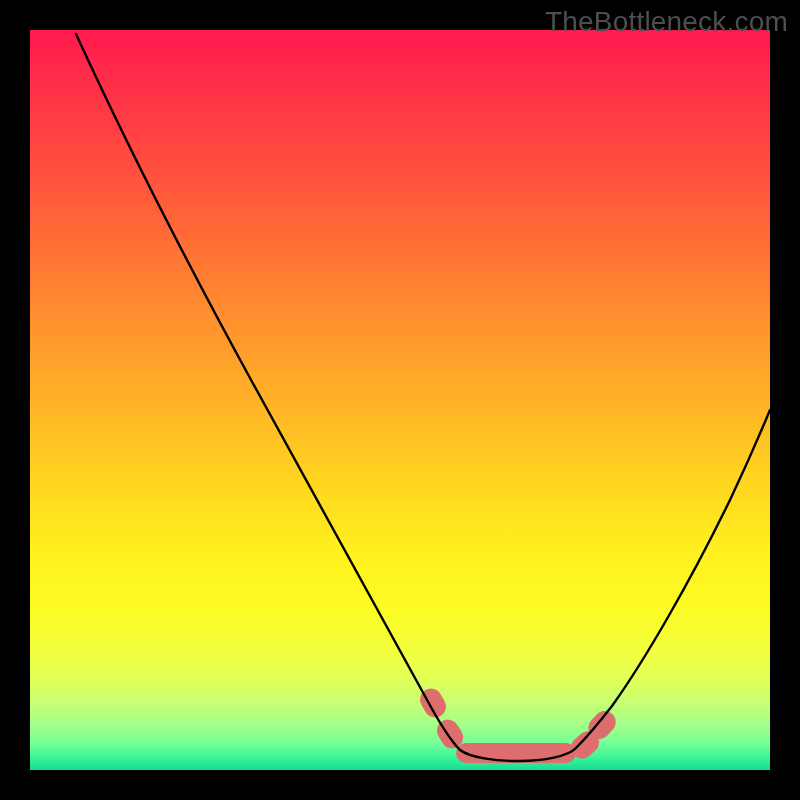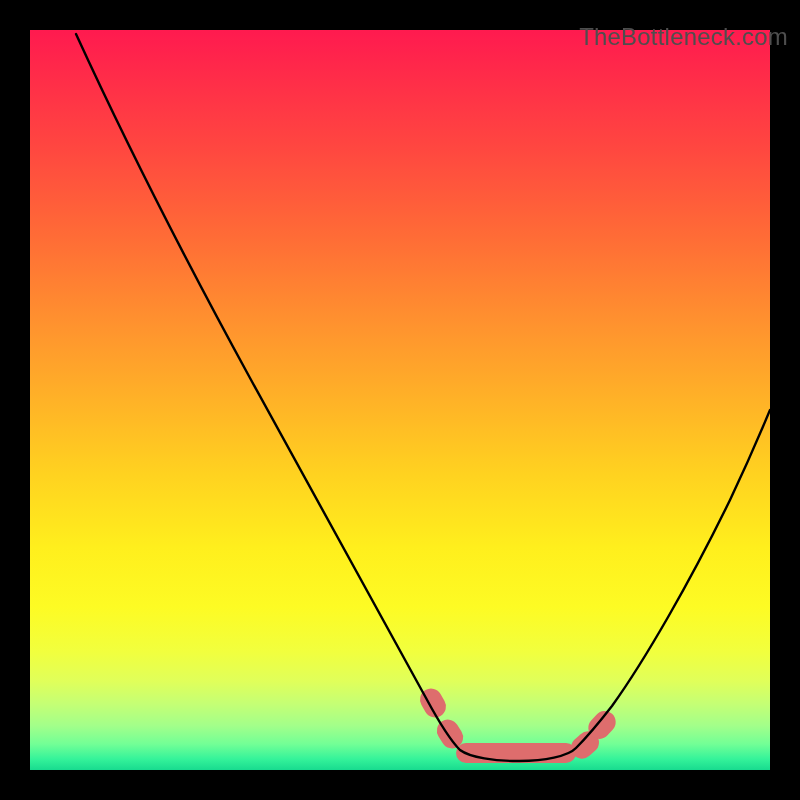--- a/index.html
+++ b/index.html
@@ -9,25 +9,24 @@
     background: #000;
     position: relative;
     overflow: hidden;
     font-family: Arial, Helvetica, sans-serif;
   }
   .watermark {
     position: absolute;
     top: 6px;
     right: 12px;
     color: #4e4e4e;
-    font-size: 24px;
+    font-size: 28px;
     font-weight: 400;
     z-index: 20;
     letter-spacing: 0.2px;
-    margin-top: 17px;
   }
   .plot-area {
     position: absolute;
     left: 30px;
     top: 30px;
     width: 740px;
     height: 740px;
     overflow: visible;
   }
   .plot-bg {

